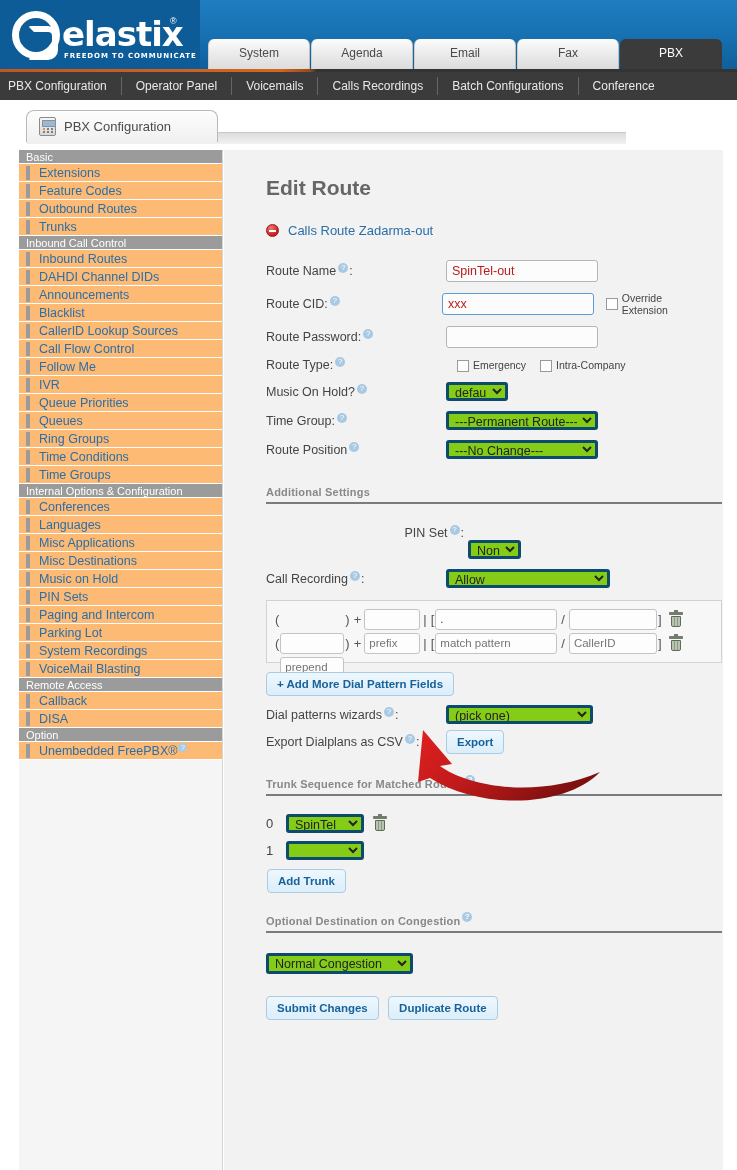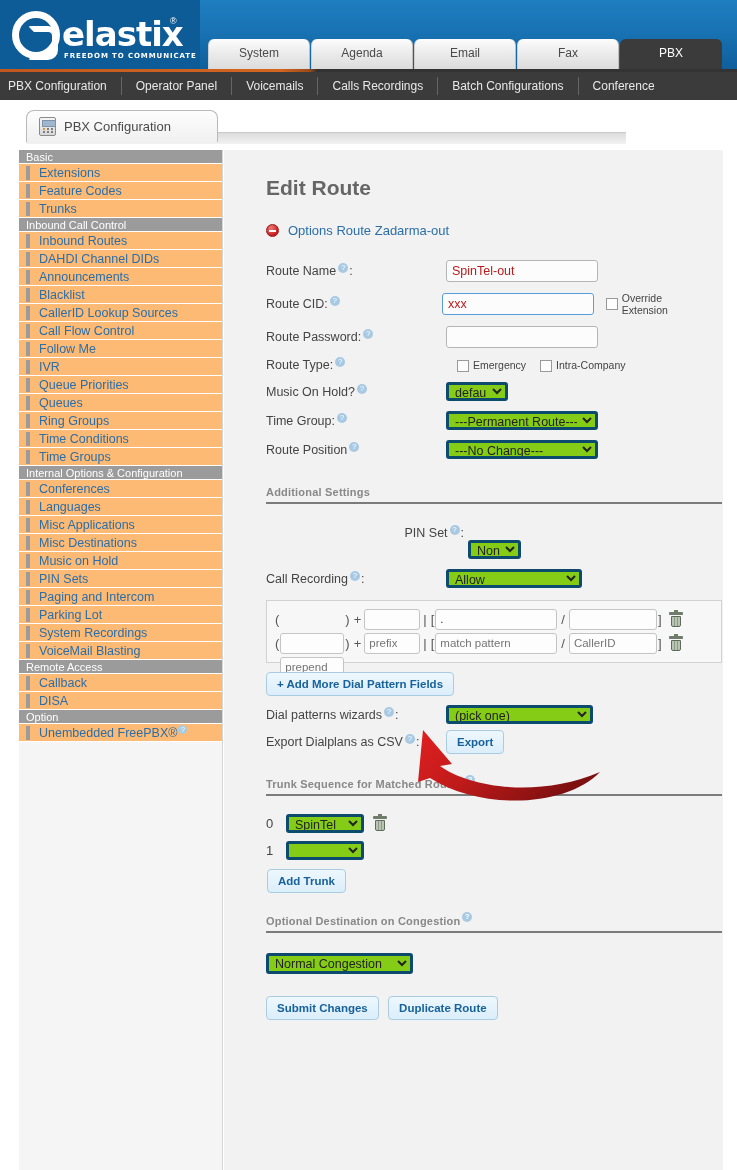--- a/index.html
+++ b/index.html
@@ -318,20 +318,21 @@
     <div class="modtab">
       <div class="phone-icon"></div>
       <div class="modtab-label">PBX Configuration</div>
     </div>
 
     <div id="sidebar">
 
       <div class="sb-group">Basic</div>
       <div class="sb-item">Extensions</div>
       <div class="sb-item">Feature Codes</div>
+      <div class="sb-item">Outbound Routes</div>
       <div class="sb-item">Trunks</div>
 
       <div class="sb-group">Inbound Call Control</div>
       <div class="sb-item">Inbound Routes</div>
       <div class="sb-item">DAHDI Channel DIDs</div>
       <div class="sb-item">Announcements</div>
       <div class="sb-item">Blacklist</div>
       <div class="sb-item">CallerID Lookup Sources</div>
       <div class="sb-item">Call Flow Control</div>
       <div class="sb-item">Follow Me</div>
@@ -361,21 +362,21 @@
       <div class="sb-group">Option</div>
       <div class="sb-item"><span>Unembedded FreePBX®</span><span class="sb-help">?</span></div>
     </div>
 
     <div id="content">
 
       <h1 class="page-title">Edit Route</h1>
 
       <div class="delete-row">
         <span class="del-icon"></span>
-        <span class="del-link">Options Route Zadarma-out</span>
+        <span class="del-link">Calls Route Zadarma-out</span>
       </div>
 
 
       <div class="frow" style="margin-top:22px;">
         <div class="flabel">
           <span>Route Name</span>
             <span class="help">?</span>
             <span>:</span>
         </div>
         <input class="txt" style="width: 152px;" value="SpinTel-out">
@@ -453,21 +454,21 @@
           <option>None</option>
         </select>
       </div>
 
       <div class="frow">
         <div class="flabel">
           <span>Call Recording</span>
             <span class="help">?</span>
             <span>:</span>
         </div>
-        <select class="sel" style="width:136px;">
+        <select class="sel" style="width:164px;">
           <option>Allow</option>
         </select>
       </div>
 
 
       <div class="dp-box">
         <div class="dp-row">
           <span class="dp-paren">(</span>
           <input class="dp-in w1" value="" style="">
           <span class="dp-paren">)</span>

